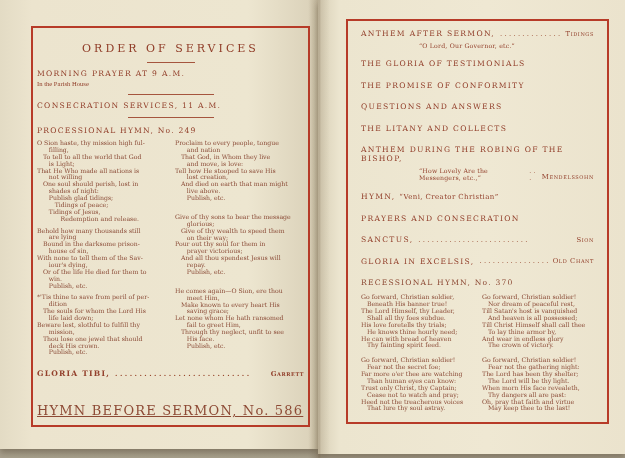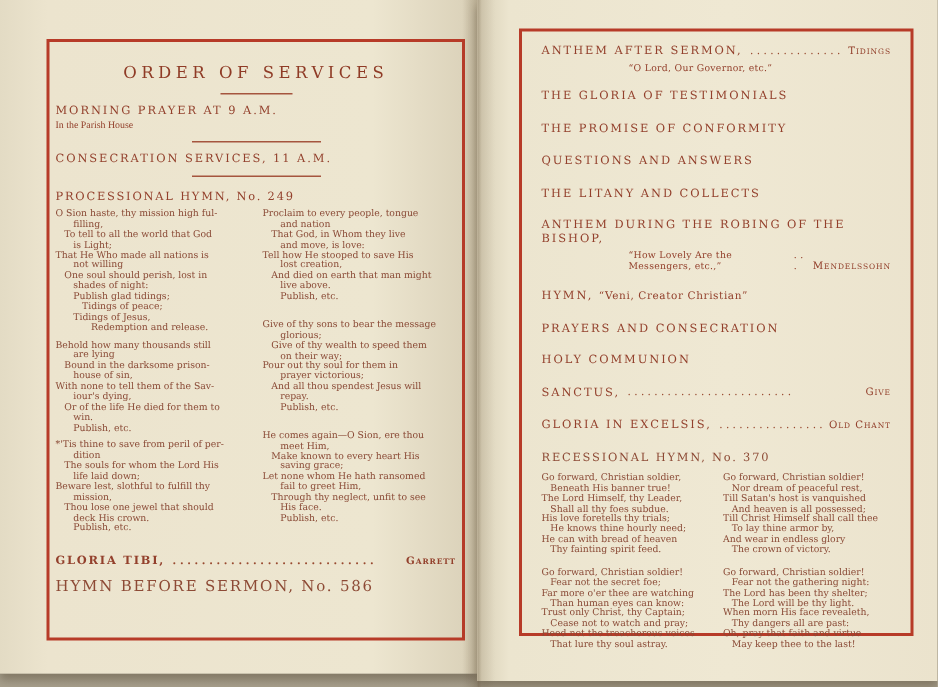--- a/index.html
+++ b/index.html
@@ -47,21 +47,21 @@
     font-size:6.2px; line-height:1.11; color:#8a4a36;
     white-space:pre-wrap; margin-bottom:5px;
   }
   .col-wide-gaps .verse { margin-bottom:12px; }
 
   .leader-row { display:flex; align-items:baseline; font-size:7.6px; letter-spacing:1.2px; color:#93402c; }
   .leader { flex:1; overflow:hidden; white-space:nowrap; letter-spacing:0; font-size:7px; margin:0 5px; color:#98492f; }
   .author { font-size:6.8px; letter-spacing:.6px; font-variant:small-caps; text-transform:none; }
 
   .pl-gloria { margin-top:7px;font-weight:bold; }
-  .pl-hymn-before { font-size:10px; letter-spacing:1.2px; margin-top:8px; }
+  .pl-hymn-before { font-size:13px; letter-spacing:1.2px; margin-top:25px;text-decoration:underline; }
 
   .rp-row { font-size:7.6px; letter-spacing:1.3px; color:#93402c; margin-bottom:12.6px;align-items:center; }
   .rp-note { font-size:6.2px; letter-spacing:.2px; color:#93402c; margin:-9px 0 10.5px 58px; display:flex; align-items:flex-end; }
   .rp-note .note-dots { margin:0 4px; }
   .hymn-title-mixed { font-size:7px; letter-spacing:.4px; }
   .recessional-head { font-size:7.6px; letter-spacing:1.2px; margin:4px 0 7px 0; }
 </style>
 </head>
 <body>
 
@@ -183,26 +183,25 @@
         <span class="author">Mendelssohn</span>
       </div>
 
       <div class="rp-row">
         <span>HYMN,</span>
         <span class="hymn-title-mixed">“Veni, Creator Christian”</span>
       </div>
 
       <div class="rp-row">PRAYERS AND CONSECRATION</div>
 
-      <div class="rp-row">HOLY COMMUNION</div>
 
       <div class="rp-row leader-row">
         <span>SANCTUS,</span>
         <span class="leader">. . . . . . . . . . . . . . . . . . . . . . . . .</span>
-        <span class="author">Give</span>
+        <span class="author">Sion</span>
       </div>
 
 
       <div class="rp-row leader-row">
         <span>GLORIA IN EXCELSIS,</span>
         <span class="leader">. . . . . . . . . . . . . . . . . .</span>
         <span class="author">Old Chant</span>
       </div>
 
       <div class="recessional-head">RECESSIONAL HYMN, No. 370</div>

